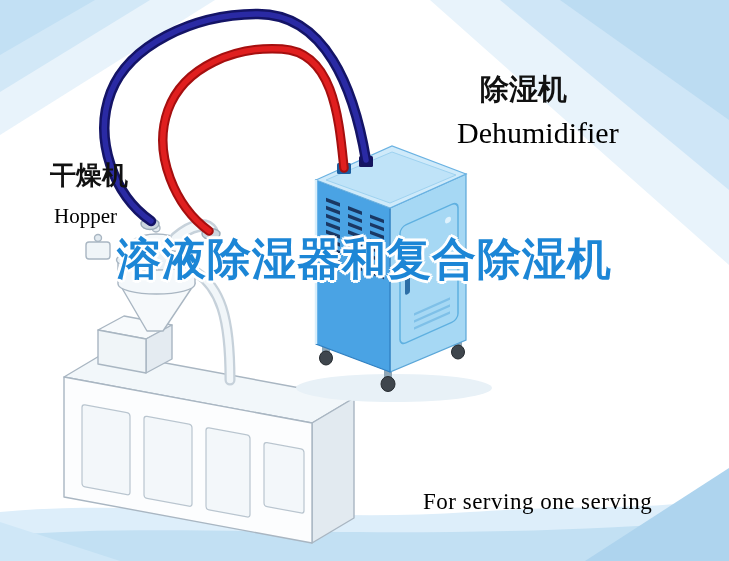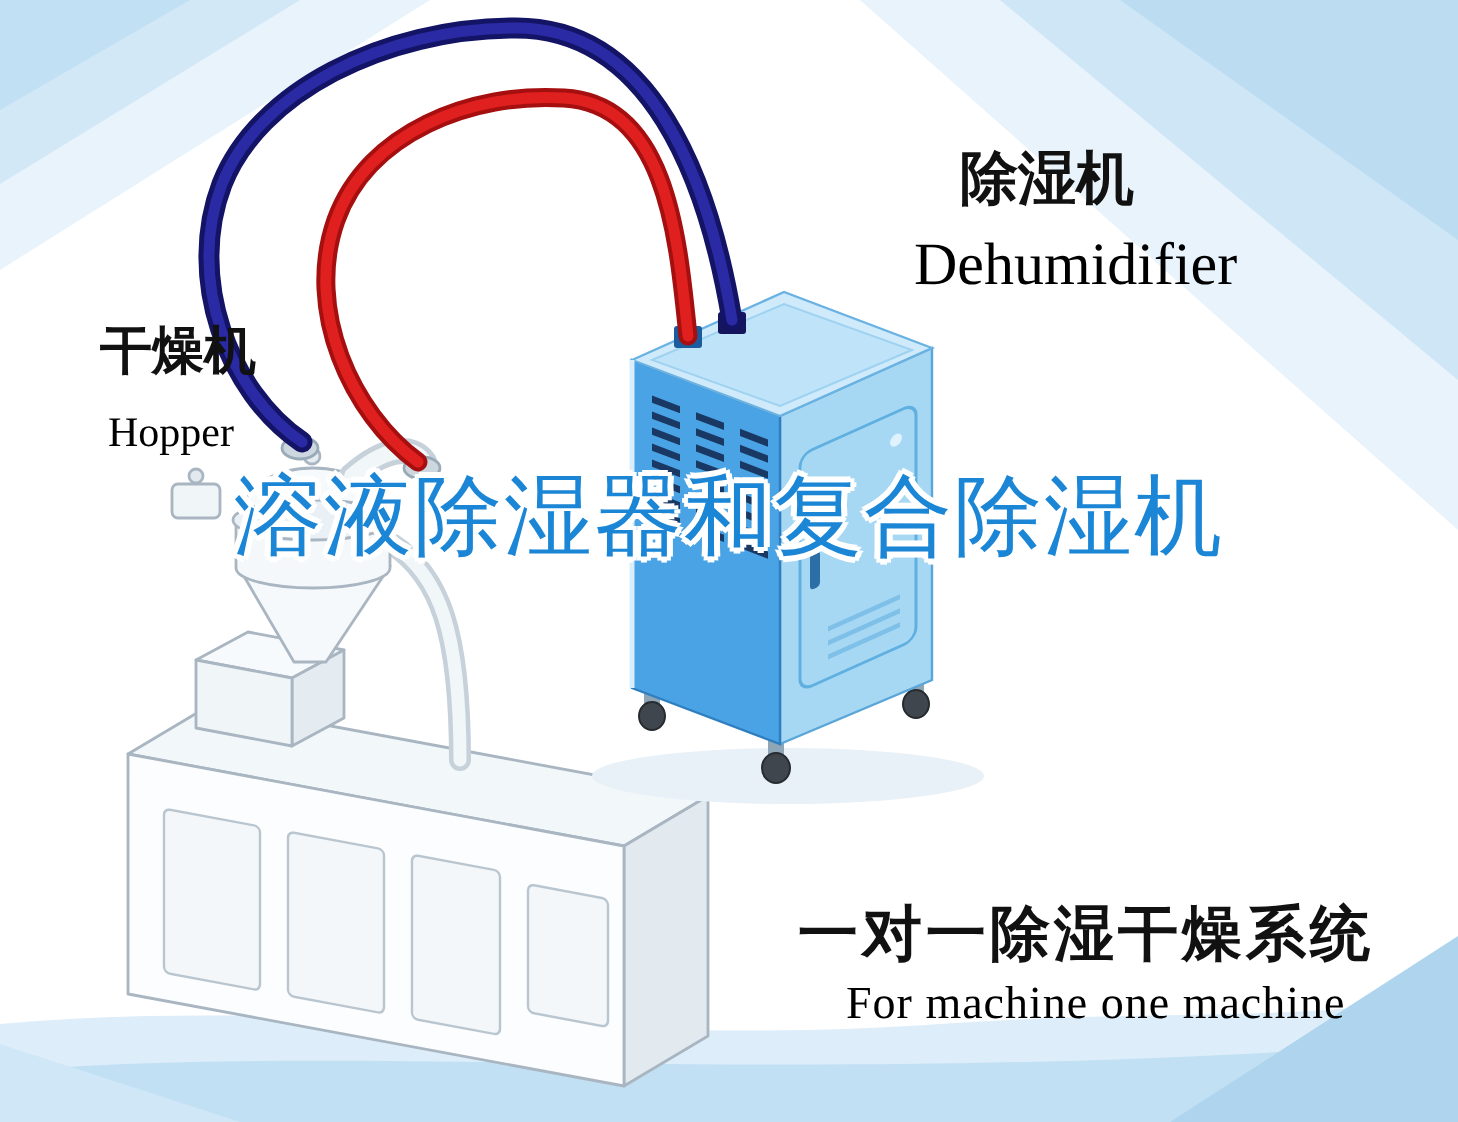--- a/index.html
+++ b/index.html
@@ -11,21 +11,21 @@
     font-family:"Liberation Sans", sans-serif;
   }
   .scene{position:absolute;left:0;top:0;}
   .label{position:absolute;white-space:nowrap;color:#111;}
   .zh{font-family:Liberation Serif, serif;font-weight:bold;}
   .en{font-family:"Liberation Serif", serif;font-weight:normal;color:#000;}
   .main-title{
     position:absolute;left:0;top:236px;width:729px;
     text-align:center;
     font-family:"Liberation Sans", sans-serif;
-    font-weight:400;
+    font-weight:700;
     font-size:44px;
     line-height:1.06;
     color:#1c86d6;
     letter-spacing:1px;
     text-shadow:
       -2px -2px 0 #fff, 2px -2px 0 #fff, -2px 2px 0 #fff, 2px 2px 0 #fff,
       0 -3px 0 #fff, 0 3px 0 #fff, -3px 0 0 #fff, 3px 0 0 #fff;
   }
 </style>
 </head>
@@ -164,16 +164,15 @@
   <div class="label zh" style="left:50px;top:158px;font-size:26px;text-align:right;">干燥机</div>
   <div class="label en" style="left:54px;top:204px;font-size:21px;">Hopper</div>
 
   <div class="label zh" style="left:480px;top:70px;font-size:29px;">除湿机</div>
   <div class="label en" style="left:457px;top:116px;font-size:30px;">Dehumidifier</div>
 
   <div class="main-title">
     <div>溶液除湿器和复合除湿机</div>
   </div>
 
-  <div class="label zh" style="left:399px;top:447px;font-size:30px;letter-spacing:2px;">一对一除湿干燥系统</div>
-  <div class="label en" style="left:423px;top:489px;font-size:23px;letter-spacing:0.5px;">For machine one machine</div>
+  <div class="label en" style="left:423px;top:489px;font-size:23px;letter-spacing:0.5px;">For serving one serving</div>
 
 </div>
 
 </body></html>

